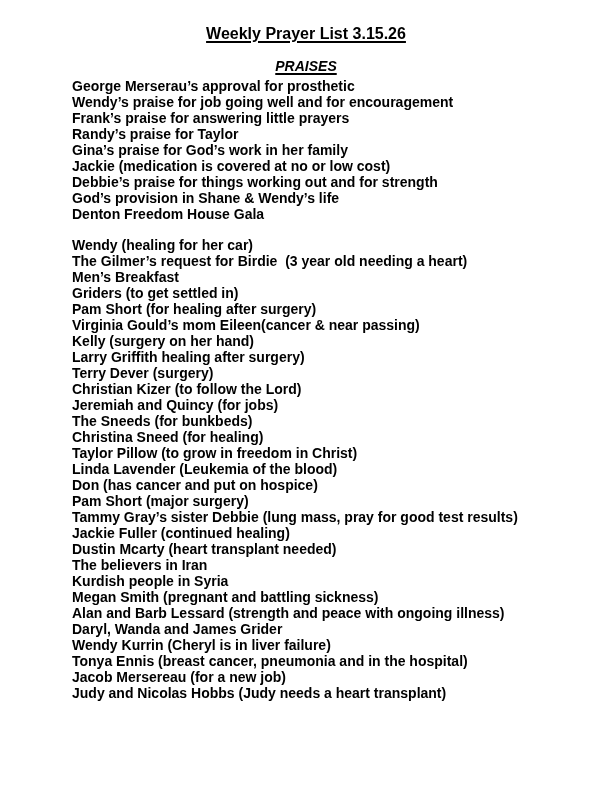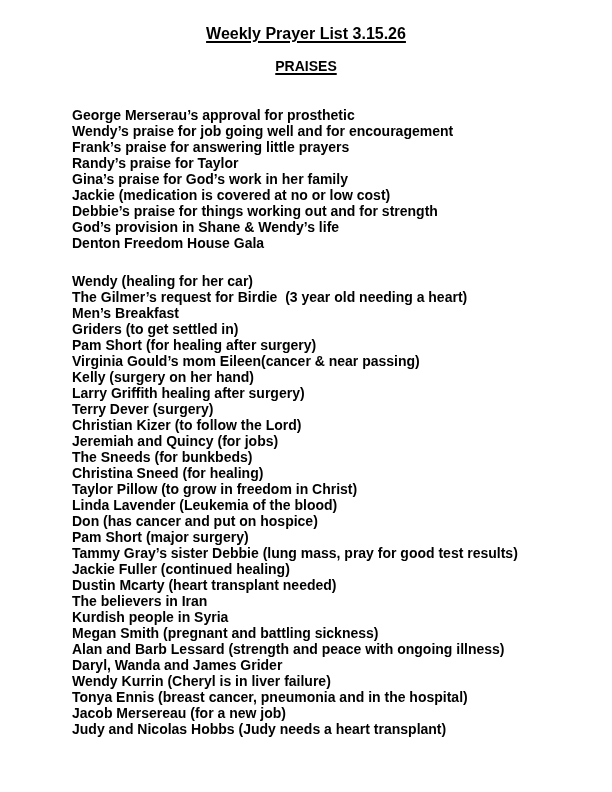--- a/index.html
+++ b/index.html
@@ -30,33 +30,34 @@
     text-decoration: underline;
     text-decoration-thickness: 1.5px;
     text-underline-offset: 2px;
   }
   .section-heading {
     margin: 0;
     text-align: center;
     font-size: 14px;
     line-height: 16px;
     font-weight: 700;
+    font-style: italic;
   }
   .heading-praises   { margin-top: 15px; }
   .heading-requests  { margin-top: 34px; }
   .item-list {
     margin: 0;
     padding: 0 20px 0 72px;
     list-style: none;
     font-size: 14px;
     line-height: 16px;
     white-space: pre-wrap;
   }
-  .list-praises  { margin-top: 33px; }
-  .list-requests { margin-top: 22px; }
+  .list-praises  { margin-top: 4px; }
+  .list-requests { margin-top: 15px; }
 </style>
 </head>
 <body>
 
 <div class="page">
 
   <h1 class="doc-title">
     <span>Weekly Prayer List 3.15.26</span>
   </h1>
 

